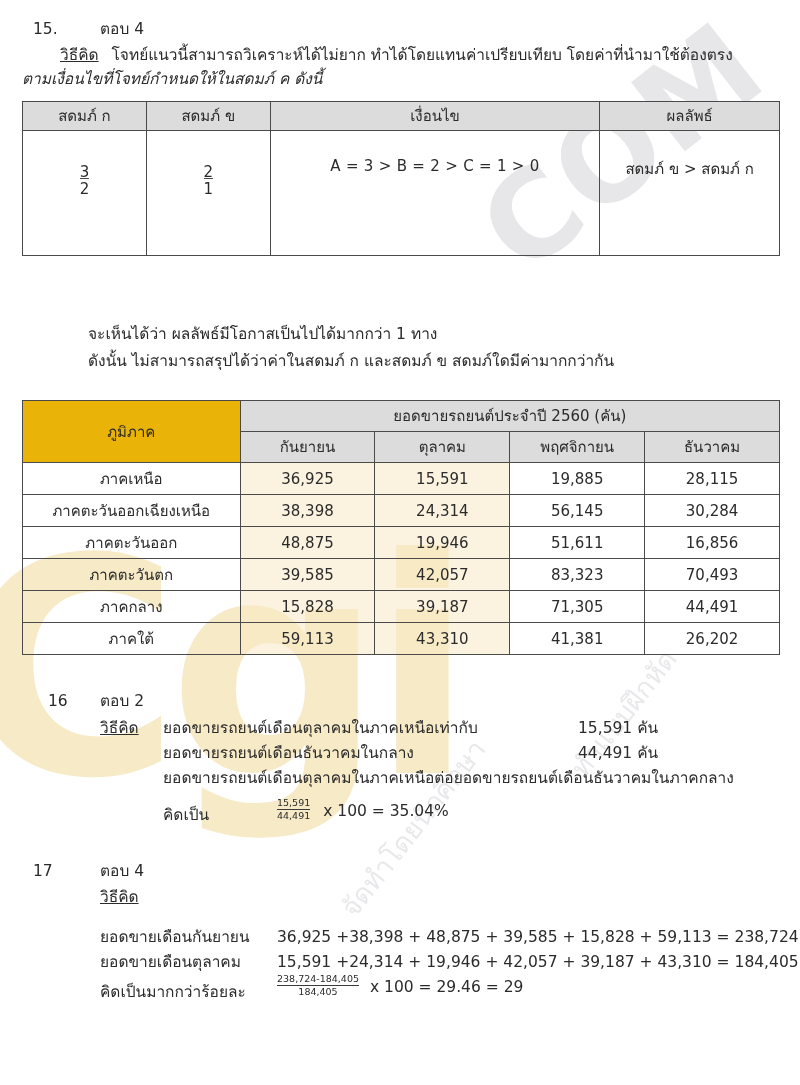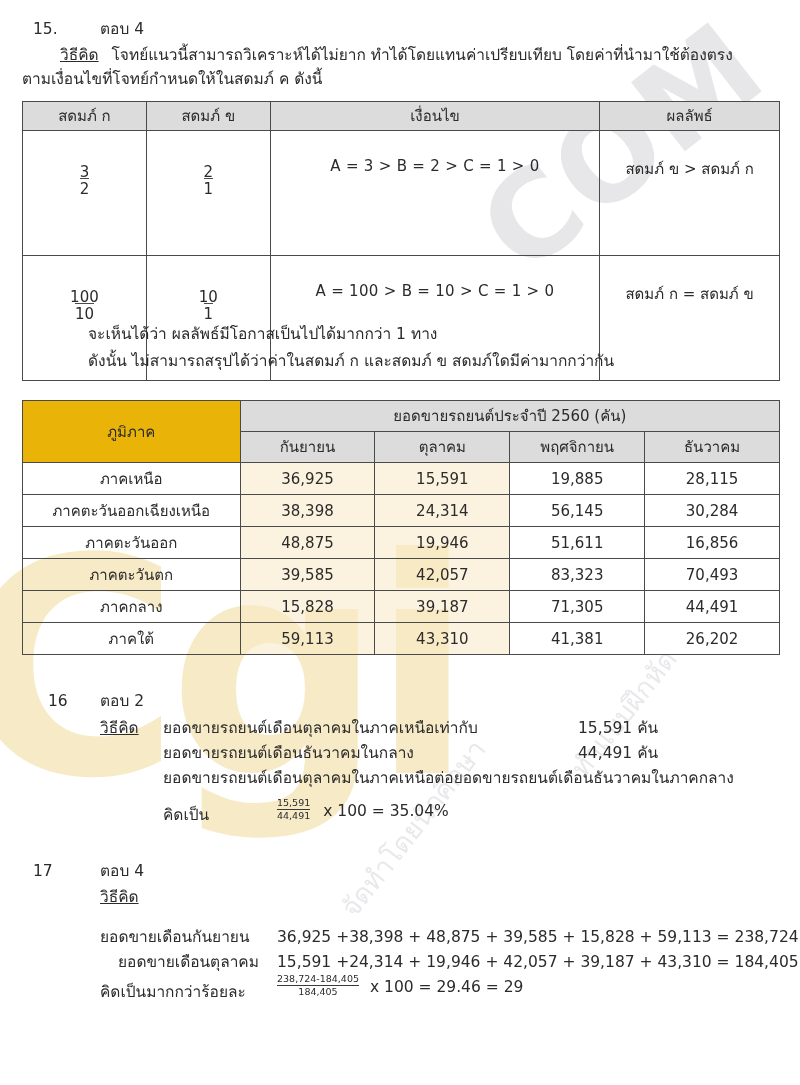--- a/index.html
+++ b/index.html
@@ -167,21 +167,21 @@
     <div class="line num" style="left:33px; top:20px;">15.</div>
     <div class="line" style="left:100px; top:20px;">
       <span>ตอบ</span>
       <span class="num">4</span>
     </div>
 
     <div class="line" style="left:60px; top:46px;">
       <span class="u">วิธีคิด</span>
       <span style="margin-left:8px;">โจทย์แนวนี้สามารถวิเคราะห์ได้ไม่ยาก ทำได้โดยแทนค่าเปรียบเทียบ โดยค่าที่นำมาใช้ต้องตรง</span>
     </div>
-    <div class="line" style="left:22px; top:70px;">ตามเงื่อนไขที่โจทย์กำหนดให้ในสดมภ์ ค ดังนี้</div>
+    <div class="line" style="left:22px; top:70px;font-style:italic;">ตามเงื่อนไขที่โจทย์กำหนดให้ในสดมภ์ ค ดังนี้</div>
 
     <table class="grid" id="t1">
       <colgroup>
         <col style="width:124px">
         <col style="width:124px">
         <col style="width:330px">
         <col style="width:180px">
       </colgroup>
       <thead>
         <tr>
@@ -201,36 +201,20 @@
           </td>
           <td>
             <span class="frac">
               <span class="numr num">2</span><br>
               <span class="den num">1</span>
             </span>
           </td>
           <td class="cond num" style="vertical-align:top; padding-top:26px;">A = 3 &gt; B = 2 &gt; C = 1 &gt; 0</td>
           <td style="vertical-align:top; padding-top:26px;">สดมภ์ ข &gt; สดมภ์ ก</td>
         </tr>
-        <tr>
-          <td>
-            <span class="frac">
-              <span class="numr num">100</span><br>
-              <span class="den num">10</span>
-            </span>
-          </td>
-          <td>
-            <span class="frac">
-              <span class="numr num">10</span><br>
-              <span class="den num">1</span>
-            </span>
-          </td>
-          <td class="cond num" style="vertical-align:top; padding-top:26px;">A = 100 &gt; B = 10 &gt; C = 1 &gt; 0</td>
-          <td style="vertical-align:top; padding-top:26px;">สดมภ์ ก = สดมภ์ ข</td>
-        </tr>
       </tbody>
     </table>
 
     <div class="line" style="left:88px; top:325px;">จะเห็นได้ว่า ผลลัพธ์มีโอกาสเป็นไปได้มากกว่า 1 ทาง</div>
     <div class="line" style="left:88px; top:352px;">ดังนั้น ไม่สามารถสรุปได้ว่าค่าในสดมภ์ ก และสดมภ์ ข สดมภ์ใดมีค่ามากกว่ากัน</div>
 
     <table class="grid" id="t2">
       <colgroup>
         <col style="width:218px">
         <col style="width:135px">
@@ -329,21 +313,21 @@
     <div class="line num" style="left:33px; top:862px;">17</div>
     <div class="line" style="left:100px; top:862px;">
       <span>ตอบ</span>
       <span class="num">4</span>
     </div>
     <div class="line u" style="left:100px; top:888px;">วิธีคิด</div>
 
     <div class="line" style="left:100px; top:928px;">ยอดขายเดือนกันยายน</div>
     <div class="line num" style="left:277px; top:928px;">36,925 +38,398 + 48,875 + 39,585 + 15,828 + 59,113 = 238,724</div>
 
-    <div class="line" style="left:100px; top:953px;margin-left:18px;">ยอดขายเดือนตุลาคม</div>
+    <div class="line" style="left:100px; top:953px;">ยอดขายเดือนตุลาคม</div>
     <div class="line num" style="left:277px; top:953px;">15,591 +24,314 + 19,946 + 42,057 + 39,187 + 43,310 = 184,405</div>
 
     <div class="line" style="left:100px; top:983px;">คิดเป็นมากกว่าร้อยละ</div>
     <div class="line" style="left:277px; top:976px;">
       <span class="ifrac">
         <span class="n num">238,724-184,405</span>
         <span class="d num">184,405</span>
       </span>
       <span class="num" style="margin-left:6px;">x 100 = 29.46 = 29</span>
     </div>

